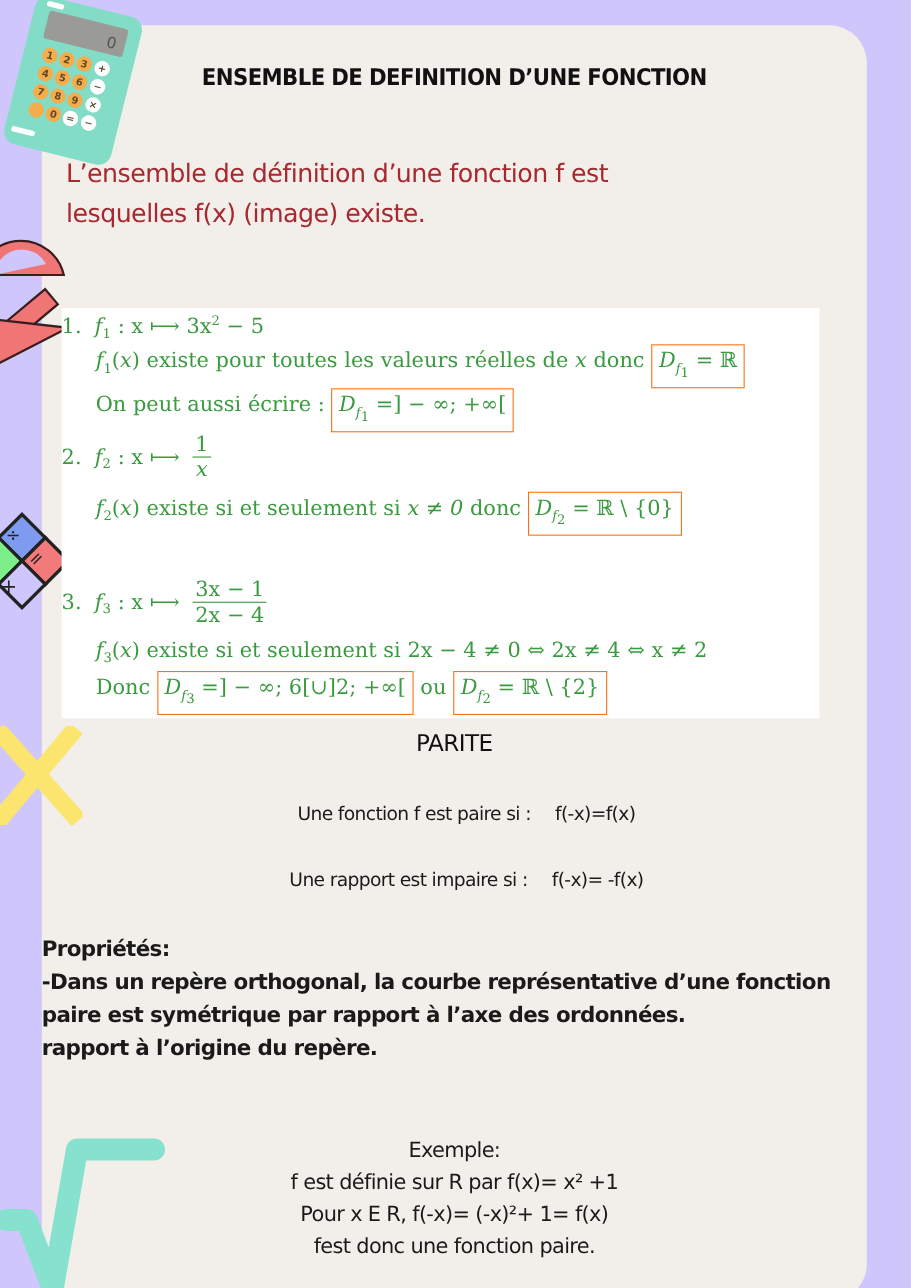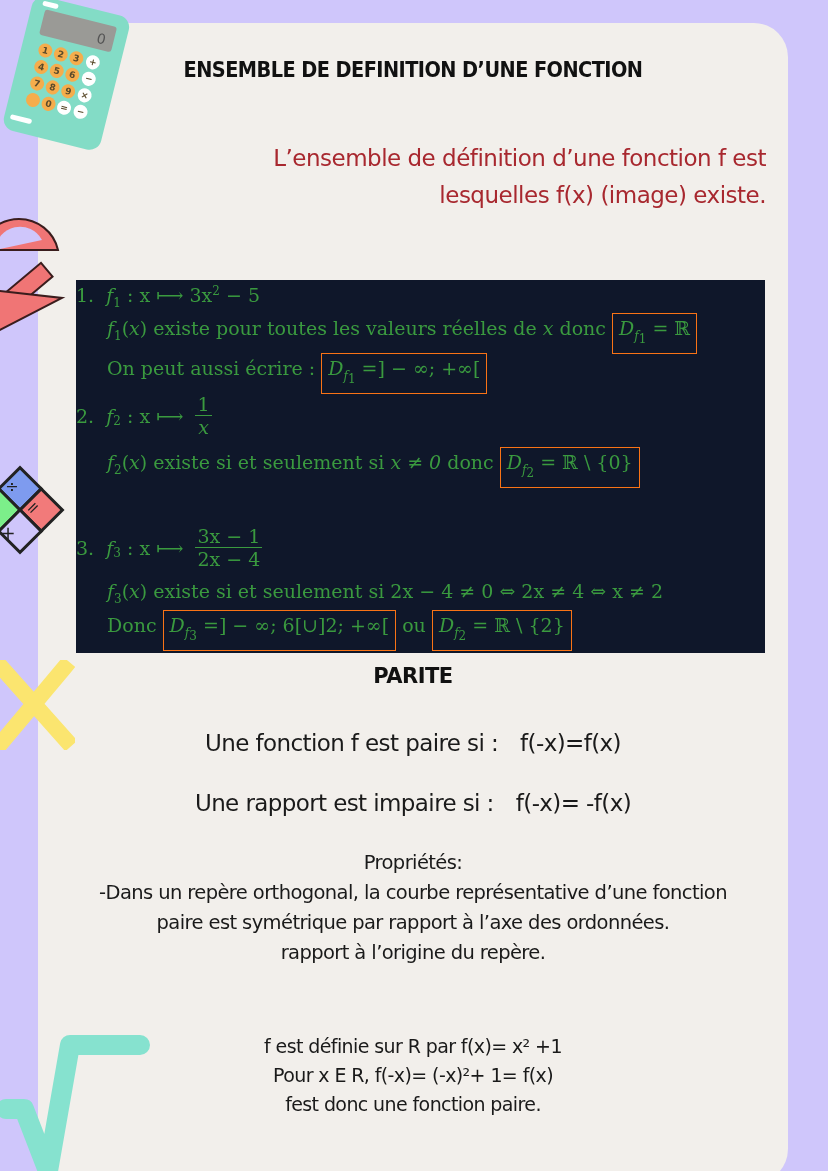--- a/index.html
+++ b/index.html
@@ -11,62 +11,62 @@
   .card {
     position:absolute; left:38px; top:23px; width:750px; height:1160px;
     background:#f2efeb; border-radius:0 34px 34px 0;
   }
   .title {
     position:absolute; left:38px; width:750px; top:58px; text-align:center;
     font-family:"DejaVu Sans", sans-serif; font-weight:bold; font-size:21px;
     letter-spacing:-0.6px; color:#111; transform:scaleX(0.92);
   }
   .intro {
-    position:absolute; left:60px; width:706px; top:140px; text-align:right;
+    position:absolute; left:60px; width:706px; top:140px; text-align:left;
     font-family:"DejaVu Sans", sans-serif; font-size:23px; line-height:37px;
     color:#a8282f; letter-spacing:-0.5px;
   }
   .intro span { display:block; white-space:nowrap; }
 
   .mathpanel {
-    position:absolute; left:76px; top:280px; width:689px; height:373px;
-    background:#0f172a;
+    position:absolute; left:56px; top:280px; width:689px; height:373px;
+    background:#ffffff;
     font-family:"DejaVu Serif", "Liberation Serif", serif; color:#3a9a3f;
     font-size:19px;
   }
   .m { position:absolute; white-space:nowrap; }
   .m i { font-style:italic; }
   .box {
     display:inline-block; border:1px solid #f97316; padding:1px 6px;
     line-height:26px;
   }
   .frac {
     display:inline-flex; flex-direction:column; align-items:center;
     vertical-align:middle; margin-left:6px;
   }
   .frac .num, .frac .den { line-height:22px; padding:0 2px; }
   .frac .num { border-bottom:1.6px solid #3a9a3f; }
   sub { font-size:12px; }
   sup { font-size:12px; }
 
   .section-title {
     position:absolute; left:38px; width:750px; top:664px; text-align:center;
-    font-family:"DejaVu Sans", sans-serif; font-weight:bold; font-size:21px;
+    font-family:"DejaVu Sans", sans-serif; font-weight:normal; font-size:21px;
     color:#111; letter-spacing:-0.5px;
   }
   .line {
-    position:absolute; left:38px; width:750px; text-align:center;
-    font-family:"DejaVu Sans", sans-serif; font-size:23px; color:#1a1a1a;
+    position:absolute; left:49px; width:750px; text-align:center;
+    font-family:"DejaVu Sans", sans-serif; font-size:17px; color:#1a1a1a;
     letter-spacing:-0.6px; white-space:nowrap;
   }
   .line .rhs { margin-left:22px; }
   .props {
-    position:absolute; left:38px; width:750px; top:848px; text-align:center;
+    position:absolute; left:38px; width:750px; top:848px; text-align:left;
     font-family:"DejaVu Sans", sans-serif; font-size:19.5px; line-height:30px;
-    color:#1a1a1a; letter-spacing:-0.6px;
+    color:#1a1a1a; letter-spacing:-0.6px;font-weight:bold;
   }
   .props span, .example span { display:block; white-space:nowrap; }
   .example {
     position:absolute; left:38px; width:750px; top:1032px; text-align:center;
     font-family:"DejaVu Sans", sans-serif; font-size:19px; line-height:29px;
     color:#1a1a1a; letter-spacing:-0.6px;
   }
   .deco { position:absolute; }
 </style>
 </head>
@@ -216,16 +216,17 @@
 </div>
 
 <div class="props">
   <span>Propriétés:</span>
   <span>-Dans un repère orthogonal, la courbe représentative d’une fonction</span>
   <span>paire est symétrique par rapport à l’axe des ordonnées.</span>
   <span>rapport à l’origine du repère.</span>
 </div>
 
 <div class="example">
+  <span>Exemple:</span>
   <span>f est définie sur R par f(x)= x² +1</span>
   <span>Pour x E R, f(-x)= (-x)²+ 1= f(x)</span>
   <span>fest donc une fonction paire.</span>
 </div>
 
 </body></html>

